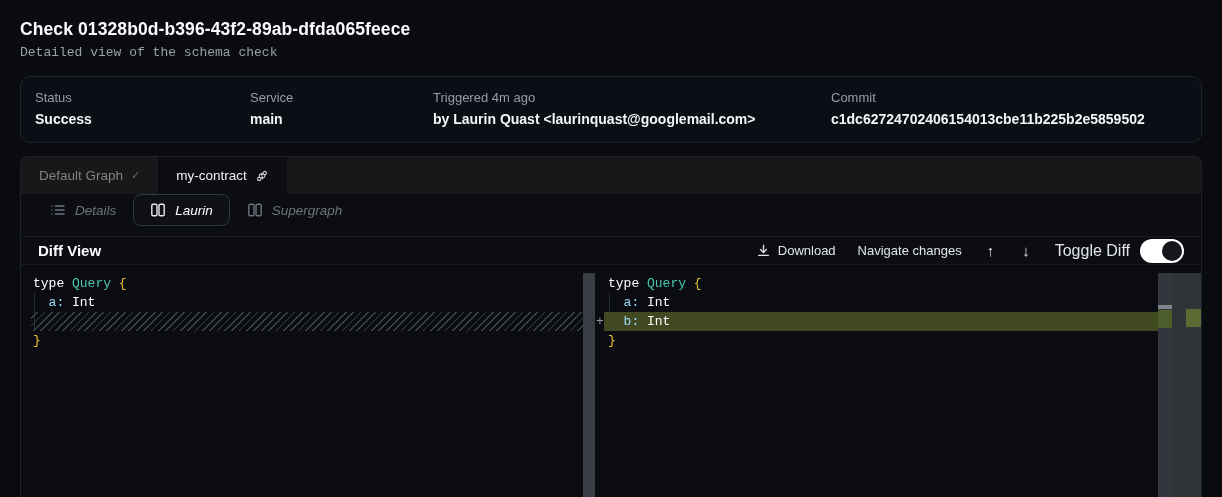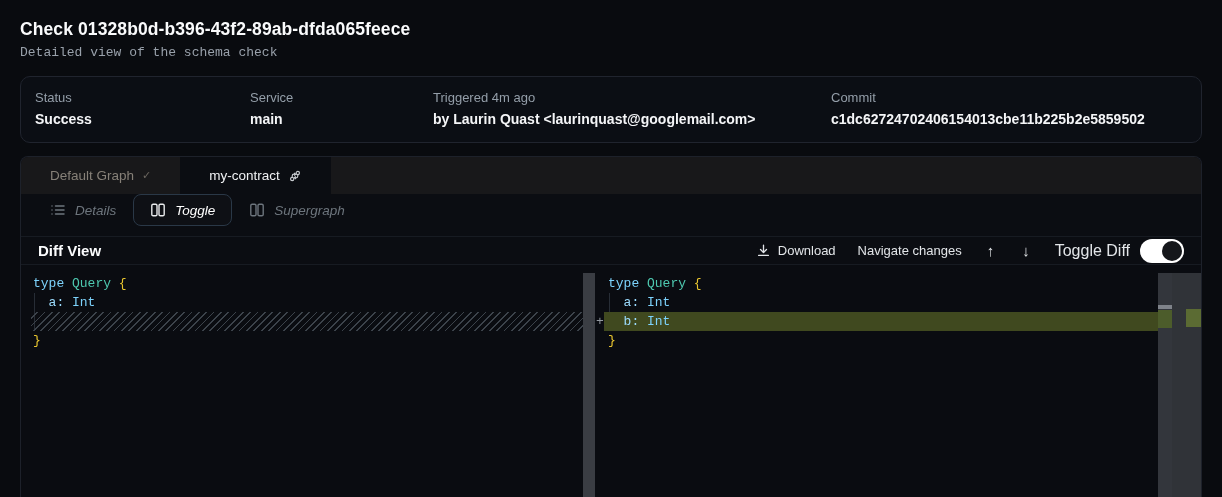--- a/index.html
+++ b/index.html
@@ -36,21 +36,21 @@
     border-bottom:0;
     border-radius:8px 8px 0 0;
     background:#0b0d12;
     overflow:hidden;
     display:flex; flex-direction:column;
   }
   
   .graph-tabs { height:37px; background:#18181a; display:flex; align-items:stretch; flex:0 0 auto; }
   .graph-tab {
     display:flex; align-items:center; gap:8px;
-    padding:0 29px; font-size:13.5px; color:#868078; cursor:pointer; white-space:nowrap;
+    padding:0 18px; font-size:13.5px; color:#868078; cursor:pointer; white-space:nowrap;
   }
   .graph-tab .check { font-size:11px; color:#6d6861; }
   .graph-tab.active { background:#0b0d12; color:#f0f1f3; font-weight:500; }
   .graph-tab.active svg { stroke:#c9ccd0; }
 
   
   .view-tabs { height:42px; display:flex; align-items:flex-start; padding:0 12px; flex:0 0 auto;font-style:italic; }
   .view-tab {
     display:flex; align-items:center; gap:9px;
     padding:7px 16px; font-size:13.5px; color:#6d757d; cursor:pointer; border:1px solid transparent;
@@ -77,21 +77,21 @@
   .switch .knob { position:absolute; top:2px; right:2px; width:20px; height:20px; border-radius:50%; background:#15171b; }
 
   
   .editors {
     flex:1 1 auto; position:relative;
     background:#0a0c11;
     font-family:"Liberation Mono","DejaVu Sans Mono",monospace;
     font-size:13px;
   }
   .code-line { height:19px; line-height:19px; white-space:pre; position:relative; z-index:2; }
-  .tok-kw   { color:#7dd3fc; }
+  .tok-kw   { color:#ffffff; }
   .tok-type { color:#4ec9b0; }
   .tok-brace{ color:#e9c62f; }
   .tok-field{ color:#9cdcfe; }
 
   .pane-left { position:absolute; left:0; top:0; bottom:0; width:574px; }
   .pane-left .code-col { position:absolute; left:12px; top:9px; right:0; }
   .indent-guide { position:absolute; width:1px; background:#272d36; z-index:1; }
   .guide-left { left:13px; top:28px; height:38px; }
   .hatch {
     position:absolute; left:10px; right:0; top:47px; height:19px; z-index:1;
@@ -172,21 +172,21 @@
       </span>
       <span>Details</span>
     </div>
     <div class="view-tab active">
       <span>
         <svg width="16" height="16" viewBox="0 0 16 16" fill="none" stroke-width="1.4" stroke="currentColor">
           <rect x="1.8" y="2.2" width="5.2" height="11.6" rx="1.4"></rect>
           <rect x="9" y="2.2" width="5.2" height="11.6" rx="1.4"></rect>
         </svg>
       </span>
-      <span>Toggle</span>
+      <span>Laurin</span>
     </div>
     <div class="view-tab">
       <span>
         <svg width="16" height="16" viewBox="0 0 16 16" fill="none" stroke-width="1.4" stroke="currentColor">
           <rect x="1.8" y="2.2" width="5.2" height="11.6" rx="1.4"></rect>
           <rect x="9" y="2.2" width="5.2" height="11.6" rx="1.4"></rect>
         </svg>
       </span>
       <span>Supergraph</span>
     </div>

